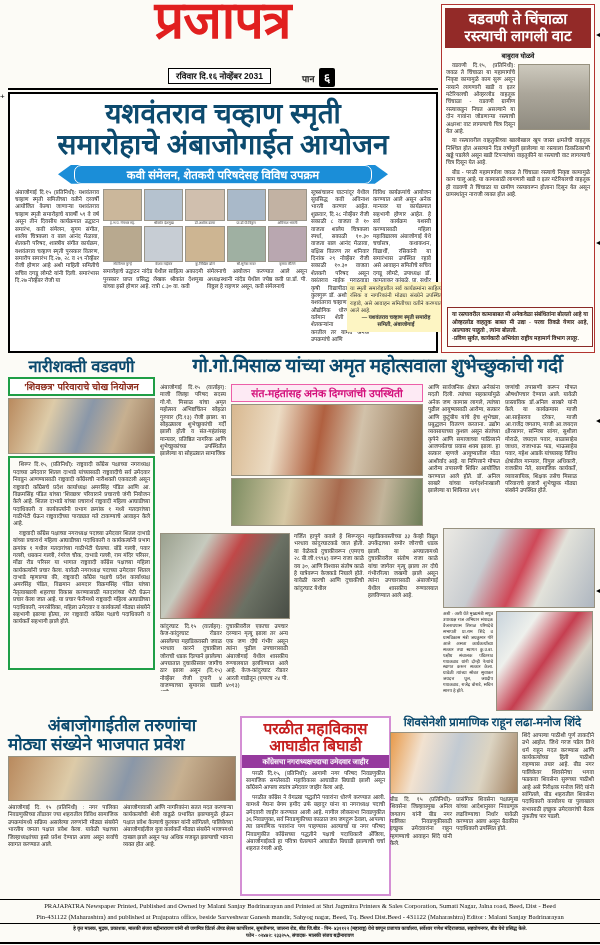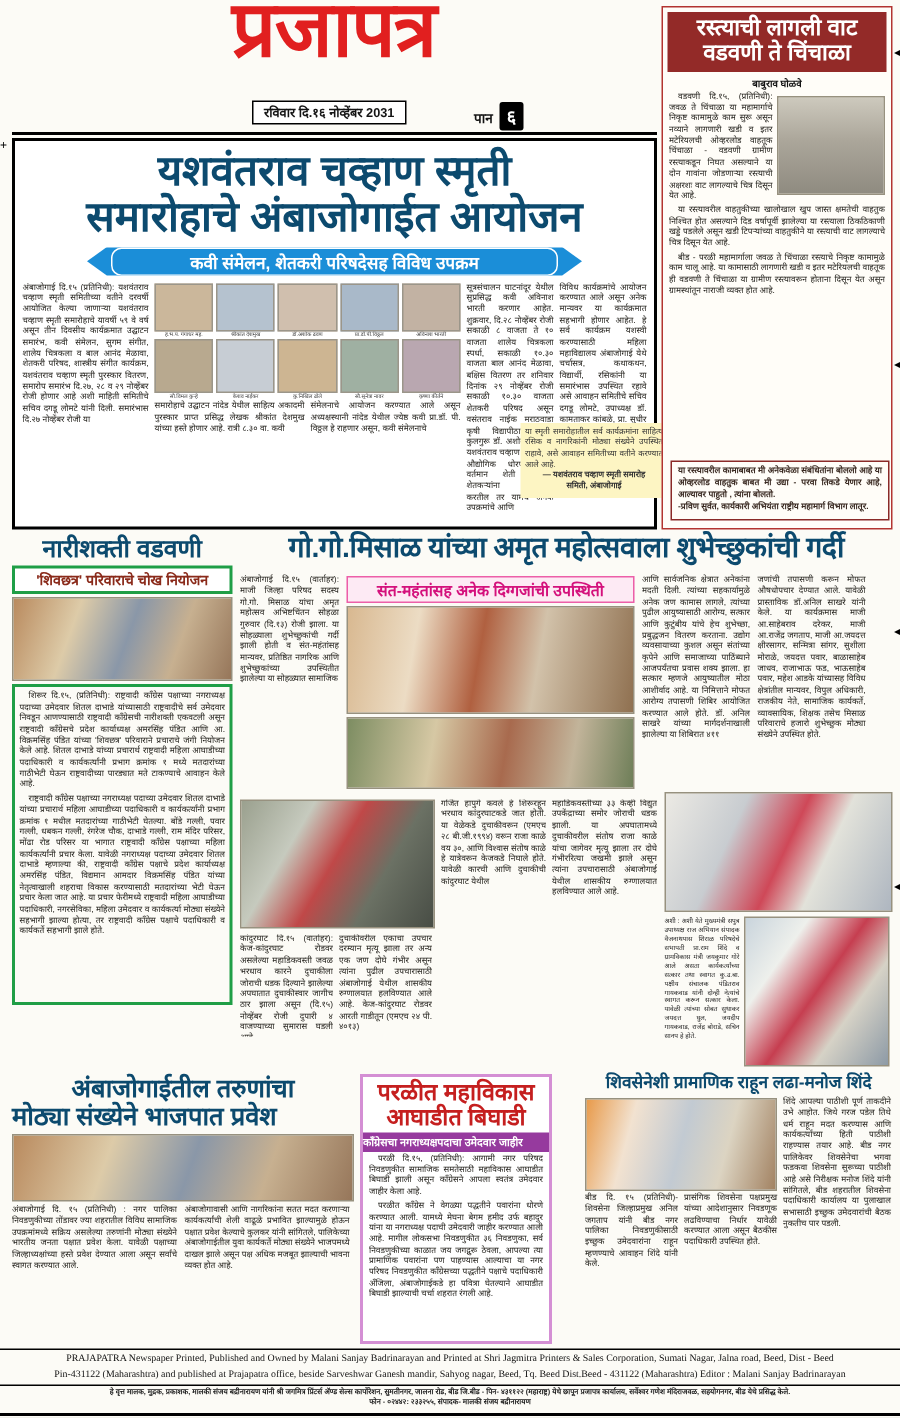--- a/index.html
+++ b/index.html
@@ -4,21 +4,21 @@
 <style>
   html,body{margin:0;padding:0;background:#e9e7e2;}
   .page{position:relative;width:600px;height:945px;background:#fcfbf6;overflow:hidden;
         font-family:"Liberation Sans","DejaVu Sans",sans-serif;color:#141414;}
   .abs{position:absolute;}
   .btxt{font-size:5.6px;line-height:1.32;color:#26241f;text-align:justify;}
   .btxt p{margin:0 0 2px 0;text-indent:6px;}
   
   .logo{font-size:52px;font-weight:800;color:#e11f1f;letter-spacing:-1px;line-height:1;}
   .datebox{border:1px solid #000;font-weight:bold;font-size:8.5px;padding:2px 7px;background:#fff;}
-  .pageno-label{font-weight:bold;font-size:9px;margin-left:14px;}
+  .pageno-label{font-weight:bold;font-size:9px;}
   .pageno-box{display:inline-block;background:#000;color:#fff;font-weight:bold;font-size:12px;
               padding:1px 5px;border-radius:2px;}
   .rule{position:absolute;background:#000;}
   .regmark{position:absolute;font-size:8px;color:#000;}
   
   .ph{border:1px solid #97917f;box-sizing:border-box;}
   .ph-crowd{background:linear-gradient(110deg,#b98a5e,#ddcba8 28%,#8a97a8 52%,#c7b090 74%,#96765a);}
   .ph-crowd2{background:linear-gradient(100deg,#7d8d62,#d6c8a4 30%,#a86a4e 55%,#c2b49a 78%,#6e7e58);}
   .ph-road{background:linear-gradient(180deg,#cdc9bd,#aba69a 45%,#8f8b80);}
   .ph-ceremony{background:linear-gradient(100deg,#d8b890,#ecdcc4 24%,#b06040 46%,#d2c2aa 66%,#8f7050);}
@@ -29,21 +29,21 @@
   .hs{height:30px;border:1px solid #9b968a;}
   .hs-cap{font-size:3.6px;line-height:1.2;text-align:center;color:#333;overflow:hidden;white-space:nowrap;}
   
   .banner-blue{background:#1b8ed8;clip-path:polygon(0 50%,4% 0,96% 0,100% 50%,96% 100%,4% 100%);}
   .banner-blue-inner{margin:2px 16px;border:1px solid #fff;border-radius:7px;color:#fff;
      font-weight:bold;font-size:11.5px;text-align:center;padding:1px 0;}
   .banner-pink{background:#fdeaf4;border:1px solid #ec5fa8;color:#d4117c;font-weight:bold;
      font-size:10.5px;text-align:center;padding:1px 0;}
   .sub-green{border:2px solid #1f9e46;color:#8a2a1a;font-weight:bold;font-size:9.5px;
      text-align:center;padding:1px 0;background:#fff;}
-  .sub-purple{background:#963a9e;color:#fff;font-weight:bold;font-size:7.2px;padding:1.5px 0;}
+  .sub-purple{background:#963a9e;color:#fff;font-weight:bold;font-size:7.2px;text-align:center;padding:1.5px 0;}
   .qbox{border:1px solid #8a2a28;padding:3px 4px;font-size:5.7px;line-height:1.35;font-weight:bold;color:#3a2a22;text-align:justify;}
   .ybox{background:#fdf5c3;padding:3px;font-size:5.4px;line-height:1.35;text-align:justify;color:#333;}
   
   .hd{font-weight:800;color:#0c4a6e;line-height:1.12;}
   .footer-en{font-family:"Liberation Serif","DejaVu Serif",serif;font-size:6.6px;line-height:1.5;text-align:center;color:#111;}
   .footer-mr{font-size:4.9px;font-weight:bold;line-height:1.5;text-align:center;color:#222;}
 </style>
 </head>
 <body>
 
@@ -134,22 +134,22 @@
     </div>
     <div class="ybox abs" style="left:337px;top:188px;width:92px;">
       <span>या स्मृती समारोहातील सर्व कार्यक्रमांना साहित्य रसिक व नागरिकांनी मोठ्या संख्येने उपस्थित राहावे, असे आवाहन समितीच्या वतीने करण्यात आले आहे.</span>
       <div style="font-weight:bold;text-align:center;">— यशवंतराव चव्हाण स्मृती समारोह</div>
       <div style="font-weight:bold;text-align:center;">समिती, अंबाजोगाई</div>
     </div>
   </div>
 
   <div class="abs" style="left:441px;top:4px;width:154px;height:349px;border:1.5px solid #b23430;box-sizing:border-box;background:#fffdf8;">
     <div style="background:#932a28;color:#fff;text-align:center;margin:3px;padding:3px 0;">
+      <div class="hd" style="font-size:15px;color:#fff;">वडवणी ते चिंचाळा</div>
       <div class="hd" style="font-size:15px;color:#fff;">रस्त्याची लागली वाट</div>
-      <div class="hd" style="font-size:15px;color:#fff;">वडवणी ते चिंचाळा</div>
     </div>
     <div style="font-size:6.5px;font-weight:bold;text-align:center;">बाबुराव घोळवे</div>
     <div class="btxt" style="padding:2px 4px;">
       <div class="ph ph-road" style="float:right;width:72px;height:66px;margin:2px 0 2px 3px;"></div>
       <p>वडवणी दि.१५, (प्रतिनिधी): जवळ ते चिंचाळा या महामार्गाचे निकृष्ट कामामुळे काम सुरू असून नव्याने लागणारी खडी व इतर मटेरियलची ओव्हरलोड वाहतूक चिंचाळा - वडवणी ग्रामीण रस्त्याकडून निघत असल्याने या दोन गावांना जोडणाऱ्या रस्त्याची अक्षरशः वाट लागल्याचे चित्र दिसून येत आहे.</p>
       <p>या रस्त्यावरील वाहतुकीच्या खालोखाल खुप जास्त क्षमतेची वाहतुक निश्चित होत असल्याने दिड वर्षापूर्वी झालेल्या या रस्त्याला ठिकठिकाणी खड्डे पडलेले असून खडी टिपऱ्यांच्या वाहतुकीने या रस्त्याची वाट लागल्याचे चित्र दिसून येत आहे.</p>
       <p>बीड - परळी महामार्गाला जवळ ते चिंचाळा रस्त्याचे निकृष्ट कामामुळे काम चालू आहे. या कामासाठी लागणारी खडी व इतर मटेरियलची वाहतूक ही वडवणी ते चिंचाळा या ग्रामीण रस्त्यावरून होताना दिसून येत असून ग्रामस्थांतून नाराजी व्यक्त होत आहे.</p>
     </div>
     <div class="qbox abs" style="left:5px;bottom:5px;width:136px;">
       <span>या रस्त्यावरील कामाबाबत मी अनेकवेळा संबंधितांना बोललो आहे या ओव्हरलोड वाहतुक बाबत मी उद्या - परवा तिकडे येणार आहे, आल्यावर पाहुतो , त्यांना बोलतो.</span>
@@ -206,21 +206,21 @@
   <div class="abs" style="left:8px;top:716px;width:228px;height:180px;">
     <div class="hd" style="font-size:17px;text-align:center;">अंबाजोगाईतील तरुणांचा</div>
     <div class="hd" style="font-size:17px;text-align:left;">मोठ्या संख्येने भाजपात प्रवेश</div>
     <div class="ph ph-crowd" style="width:100%;height:45px;margin-top:2px;"></div>
     <div style="display:flex;gap:5px;margin-top:3px;">
       <div class="btxt" style="width:110px;">अंबाजोगाई दि. १५ (प्रतिनिधी) : नगर पालिका निवडणुकीच्या तोंडावर ज्या शहरातील विविध सामाजिक उपक्रमांमध्ये सक्रिय असलेल्या तरुणांनी मोठ्या संख्येने भारतीय जनता पक्षात प्रवेश केला. यावेळी पक्षाच्या जिल्हाध्यक्षांच्या हस्ते प्रवेश देण्यात आला असून सर्वांचे स्वागत करण्यात आले.</div>
       <div class="btxt" style="width:110px;">अंबाजोगावासी आणि नागरिकांना सतत मदत करणाऱ्या कार्यकर्त्यांची शेली वाढूळे प्रभावित झाल्यामुळे होऊन पक्षात प्रवेश केल्याचे कुलकर यांनी सांगितले, पालिकेच्या अंबाजोगाईतील युवा कार्यकर्ते मोठ्या संख्येने भाजपमध्ये दाखल झाले असून पक्ष अधिक मजबूत झाल्याची भावना व्यक्त होत आहे.</div>
     </div>
   </div>
 
-  <div class="abs" style="left:240px;top:716px;width:128px;height:180px;border:2px solid #d48fd4;box-sizing:border-box;background:#fff;">
+  <div class="abs" style="left:240px;top:716px;width:151px;height:180px;border:2px solid #d48fd4;box-sizing:border-box;background:#fff;font-family:Liberation Serif, serif;">
     <div class="hd" style="font-size:15.5px;text-align:center;color:#c51f1f;margin-top:2px;">परळीत महाविकास</div>
     <div class="hd" style="font-size:15.5px;text-align:center;color:#c51f1f;">आघाडीत बिघाडी</div>
     <div class="sub-purple">काँग्रेसचा नगराध्यक्षपदाचा उमेदवार जाहीर</div>
     <div class="btxt" style="padding:2px 4px;">
       <p>परळी दि.१५, (प्रतिनिधी): आगामी नगर परिषद निवडणुकीत सामाजिक समतेसाठी महाविकास आघाडीत बिघाडी झाली असून काँग्रेसने आपला स्वतंत्र उमेदवार जाहीर केला आहे.</p>
       <p>परळीत काँग्रेस ने वेगळ्या पद्धतीने पवारांना धोरणे करण्यात आली. यामध्ये मेघना बेगम हमीद उर्फ बहादुर यांना या नगराध्यक्ष पदाची उमेदवारी जाहीर करण्यात आली आहे. मागील लोकसभा निवडणुकीत ३६ निवडणुका, सर्व निवडणुकीच्या काळात जय जगद्गुरू ठेवला, आपल्या त्या प्रामाणिक पवारांना पण पाहण्यास आल्याचा या नगर परिषद निवडणुकीत काँग्रेसच्या पद्धतीने पक्षाचे पदाधिकारी अँजिला, अंबाजोगाईकडे हा पवित्रा घेतल्याने आघाडीत बिघाडी झाल्याची चर्चा शहरात रंगली आहे.</p>
     </div>
   </div>
 
   <div class="abs" style="left:390px;top:716px;width:205px;height:180px;">

